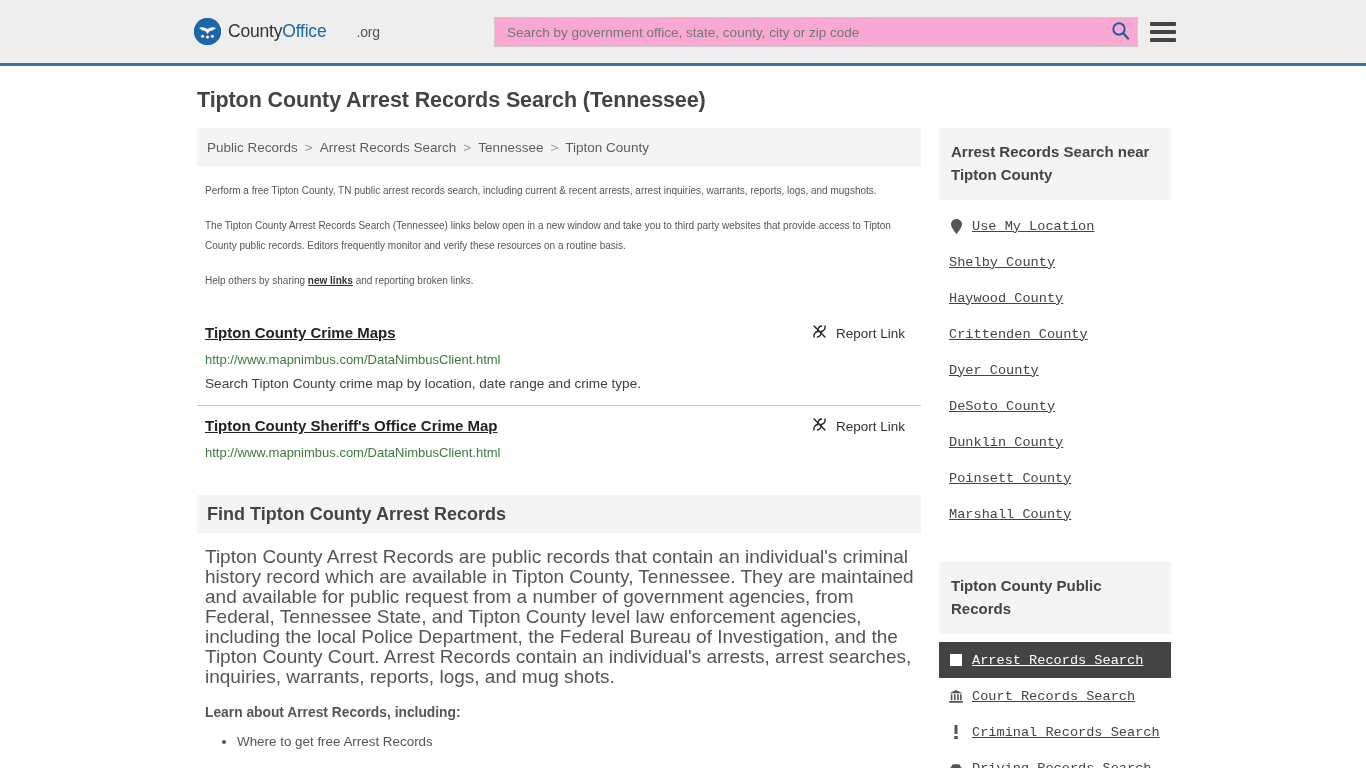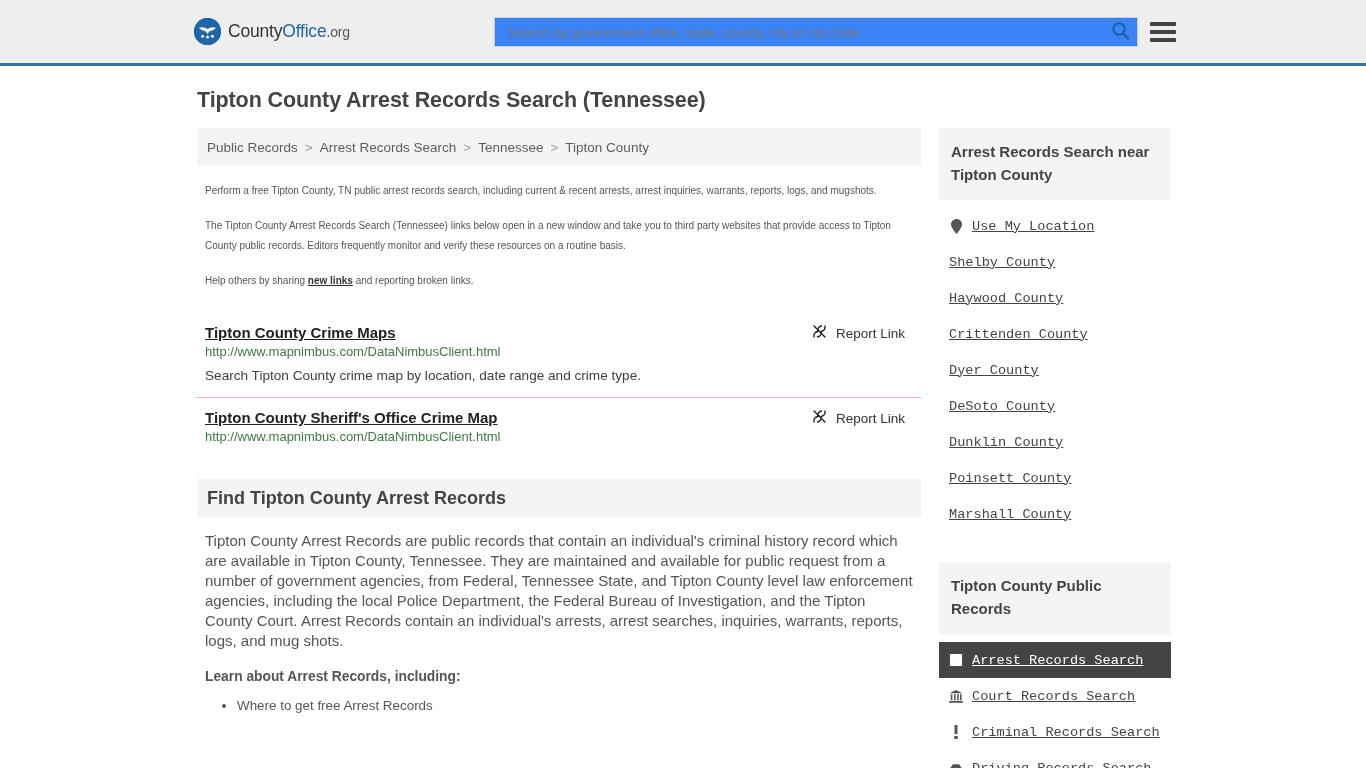--- a/index.html
+++ b/index.html
@@ -43,29 +43,29 @@
   }
   #brand-mark svg { display:block; }
   #brand-text {
     font-size: 17.5px;
     letter-spacing: -0.2px;
     white-space: nowrap;
     line-height: 1;
   }
   #brand-text .w-county { color: #333333; }
   #brand-text .w-office { color: #1f66a8; font-weight: normal; }
-  #brand-text .w-org    { color: #555555; font-size: 14px; }
+  #brand-text .w-org    { color: #555555; font-size: 14px; padding-left: 30px; }
 
   #search-wrap {
     position: absolute;
     left: 494px;
     top: 17px;
     width: 644px;
     height: 30px;
-    background: #3b82f6;
+    background: #f9a8d4;
     border: 1px solid #cccccc;
     display: flex;
     align-items: center;
   }
   #search-input {
     flex: 1 1 auto;
     height: 28px;
     border: 0;
     outline: 0;
     background: transparent;
@@ -195,20 +195,21 @@
     gap: 9px;
     color: #333333;
     font-size: 13.5px;
     text-decoration: none;
     white-space: nowrap;
     margin-right: 8px;
     margin-top: 1px;
   }
   .link-url {
     display: block;
+    margin-top: 8px;
     font-size: 13px;
     color: #3d7a3d;
     text-decoration: none;
     line-height: 17px;
   }
   .link-desc {
     margin: 6px 0 0 0;
     font-size: 13.6px;
     color: #404040;
     line-height: 19px;
@@ -224,21 +225,21 @@
     font-size: 18px;
     font-weight: bold;
     color: #444444;
     margin-top: 22px;
   }
   .section-body {
     padding: 14px 4px 0 8px;
   }
   .section-body p {
     margin: 0;
-    font-size: 15px;
+    font-size: 19px;
     line-height: 20px;
     color: #555555;
   }
   .learn-head {
     margin: 16px 0 0 0 !important;
     font-weight: bold;
     color: #444444;
     font-size: 13.8px !important;
   }
   #learn-list {

